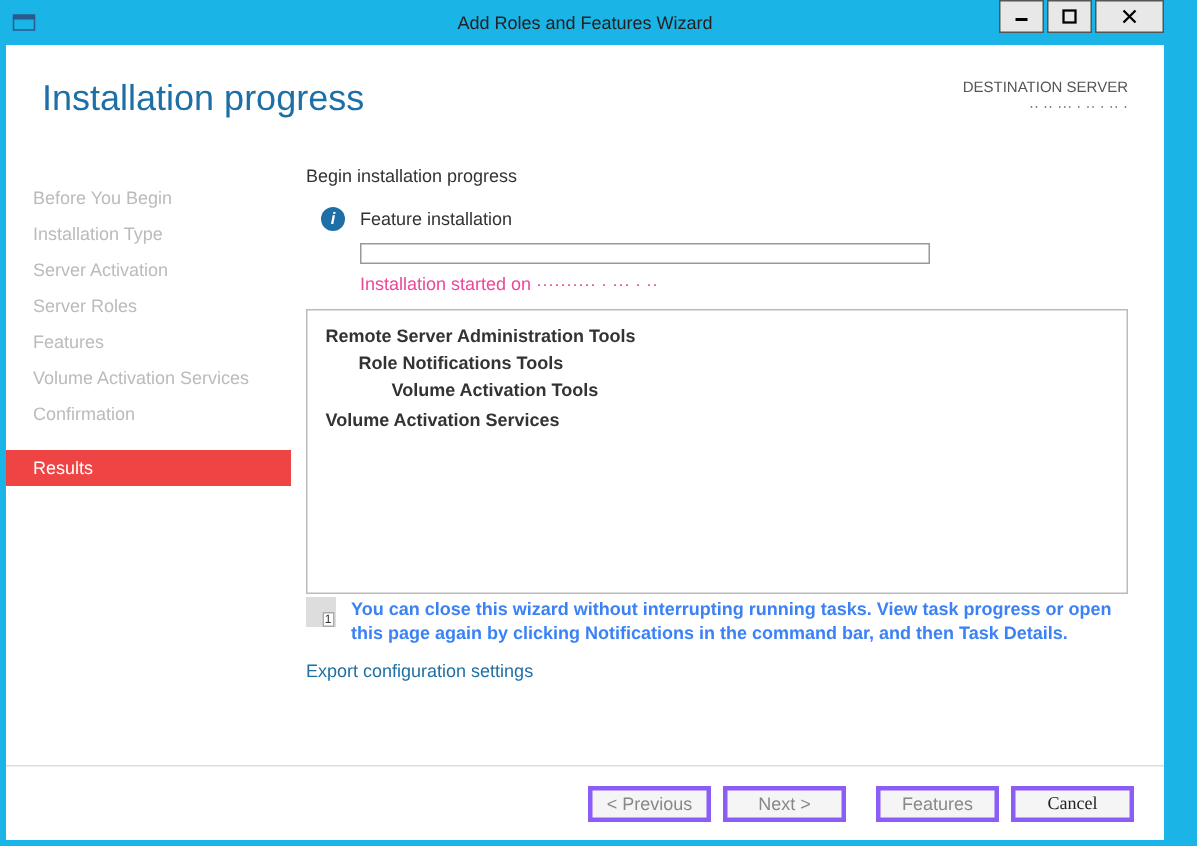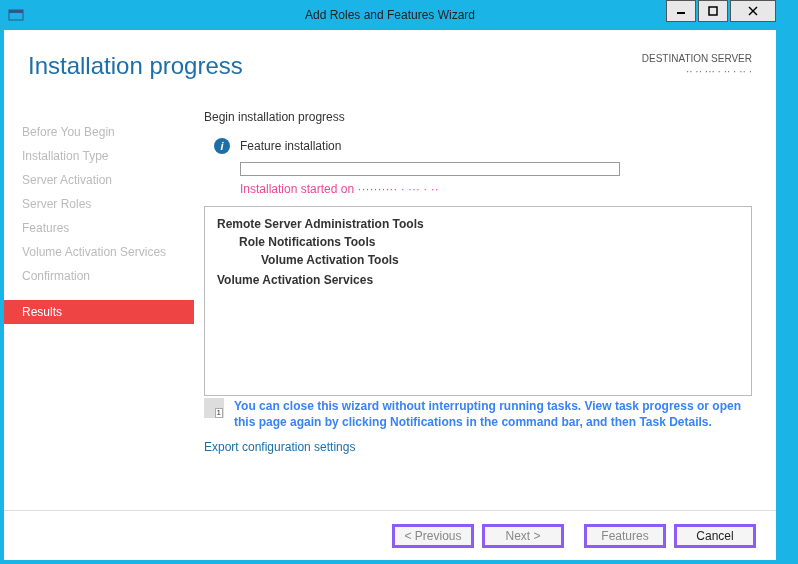--- a/index.html
+++ b/index.html
@@ -32,21 +32,21 @@
   .result-box .lvl1 { font-weight: bold; margin-left: 22px; margin-bottom: 4px; }
   .result-box .lvl2 { font-weight: bold; margin-left: 44px; margin-bottom: 4px; }
   .result-box .item2 { font-weight: bold; margin-top: 6px; }
   .hint-row { display: flex; align-items: flex-start; margin-bottom: 10px; }
   .hint-icon { width: 20px; height: 20px; background: #ddd; margin-right: 10px; position: relative; flex-shrink: 0; }
   .hint-icon::after { content: "1"; position: absolute; right: 1px; bottom: 0px; font-size: 8px; background: #fff; border: 1px solid #aaa; padding: 0 1px; line-height: 1; }
   .hint-text { font-size: 12px; color: #3b82f6; line-height: 1.35; font-weight: bold; }
   .export-link { color: #1e6fa6; font-size: 12px; cursor: pointer; }
   .footer { position: absolute; bottom: 0; left: 0; right: 0; height: 50px; border-top: 1px solid #ddd; display: flex; justify-content: flex-end; align-items: center; padding-right: 20px; gap: 8px; }
   .btn { min-width: 82px; height: 24px; border: 3px solid #8b5cf6; background: #f5f5f5; font-size: 12px; color: #888; cursor: default; }
-  .btn.enabled { color: #222; cursor: pointer; }
+  .btn.enabled { color: #222; cursor: pointer; font-family: Liberation Serif, serif; }
 </style>
 </head>
 <body>
 
 <div class="window">
 
   <div class="titlebar">
     <span class="titlebar-icon">
       <svg width="16" height="16" viewBox="0 0 16 16">
           <rect x="1" y="3" width="14" height="10" fill="none" stroke="#2a5a8a" stroke-width="1"></rect>

